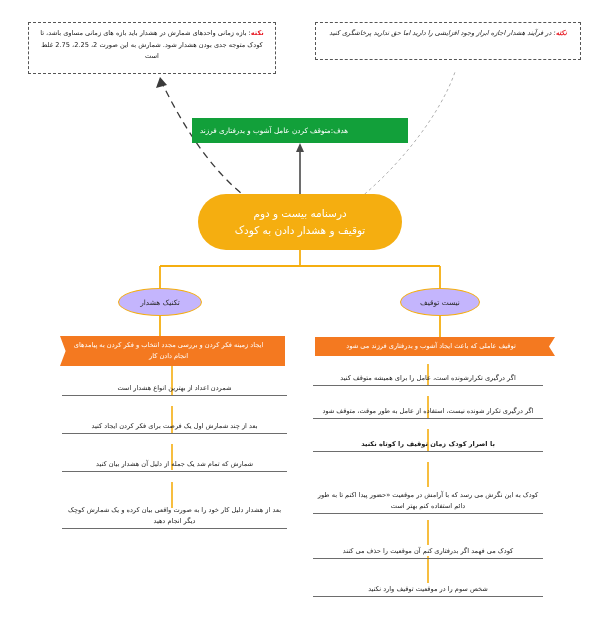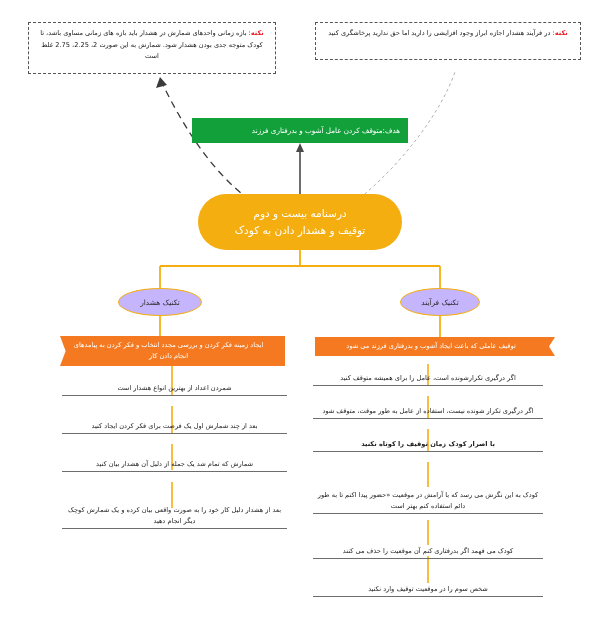--- a/index.html
+++ b/index.html
@@ -29,21 +29,21 @@
   .note .kw{color:#e8212a;font-weight:bold;}
 
   
   .goal-box{
     position:absolute;
     background:#12a03a;
     color:#ffffff;
     font-size:7.2px;
     direction:rtl;
     text-align:center;
-    display:flex;align-items:center;justify-content:flex-start;
+    display:flex;align-items:center;justify-content:flex-end;
     box-sizing:border-box;
     padding:9px 8px;
     letter-spacing:.1px;
   }
 
   
   .root-node{
     position:absolute;
     background:#f5ae10;
     border-radius:28px;
@@ -138,39 +138,39 @@
     <line x1="428" y1="429" x2="428" y2="451" stroke="#F5AE10" stroke-width="1.6"></line>
     <line x1="428" y1="462" x2="428" y2="487" stroke="#F5AE10" stroke-width="1.6"></line>
     <line x1="428" y1="520" x2="428" y2="545" stroke="#F5AE10" stroke-width="1.6"></line>
     <line x1="428" y1="556" x2="428" y2="583" stroke="#F5AE10" stroke-width="1.6"></line>
   </svg>
 
   <div class="note" style="left:28px;top:22px;width:248px;height:52px;">
     <span class="kw">نکته</span><span>: بازه زمانی واحدهای شمارش در هشدار باید بازه های زمانی مساوی باشد، تا کودک متوجه جدی بودن هشدار شود. شمارش به این صورت 2، 2.25، 2.75 غلط است</span>
   </div>
 
-  <div class="note" style="left:315px;top:22px;width:266px;height:38px;">
+  <div class="note" style="left:315px;top:22px;width:266px;height:38px;font-style:italic;">
     <span class="kw">نکته</span><span>: در فرآیند هشدار اجازه ابراز وجود افزایشی را دارید اما حق ندارید پرخاشگری کنید</span>
   </div>
 
   <div class="goal-box" style="left:192px;top:118px;width:216px;height:25px;">
     <span>هدف:متوقف کردن عامل آشوب و بدرفتاری فرزند</span>
   </div>
 
   <div class="root-node" style="left:198px;top:194px;width:204px;height:56px;">
     <span>درسنامه بیست و دوم</span>
     <span>توقیف و هشدار دادن به کودک</span>
   </div>
 
   <div class="ellipse-node" style="left:118px;top:288px;width:84px;height:28px;">
     <span>تکنیک هشدار</span>
   </div>
 
   <div class="ellipse-node" style="left:400px;top:288px;width:80px;height:28px;">
-    <span>تکنیک فرآیند</span>
+    <span>نیست توقیف</span>
   </div>
 
   <div class="banner left-point" style="left:60px;top:336px;width:225px;height:30px;">
     <span>ایجاد زمینه فکر کردن و بررسی مجدد انتخاب و فکر کردن به پیامدهای انجام دادن کار</span>
   </div>
 
   <div class="banner right-point" style="left:315px;top:337px;width:240px;height:19px;">
     <span>توقیف عاملی که باعث ایجاد آشوب و بدرفتاری فرزند می شود</span>
   </div>
 

